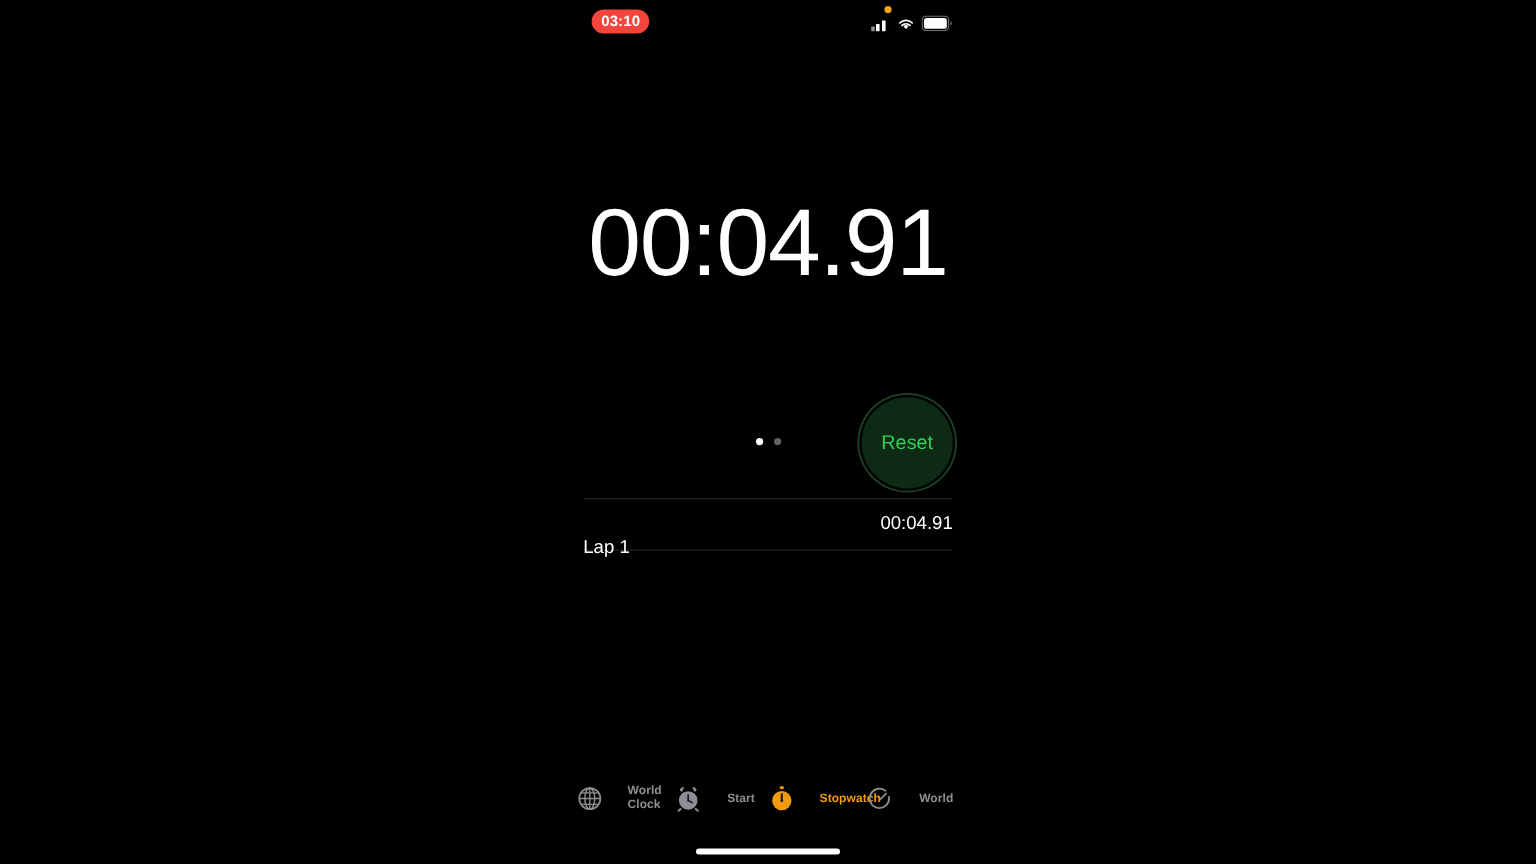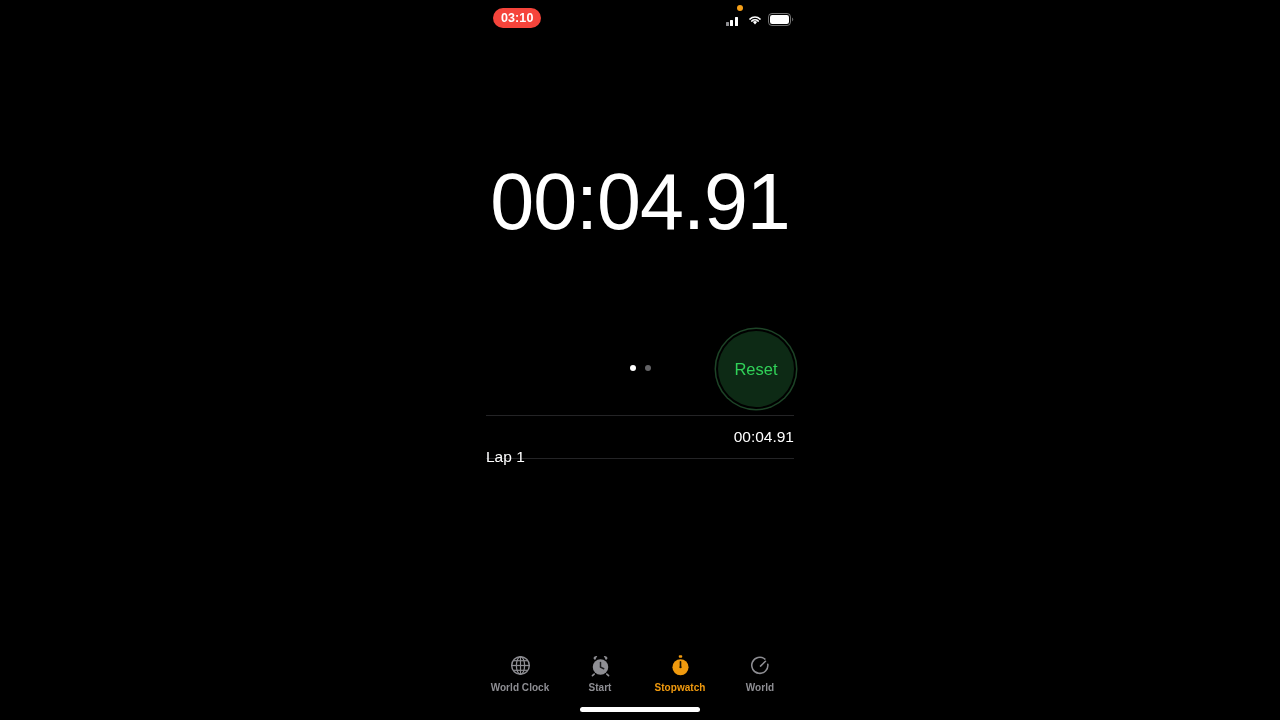--- a/index.html
+++ b/index.html
@@ -211,23 +211,23 @@
     height: 50px;
     display: flex;
     align-items: flex-start;
     justify-content: space-around;
     padding-top: 3px;
   }
 
   .tab {
     width: 80px;
     display: flex;
-    flex-direction: column;
-    align-items: center;
-    gap: 4px;
+    flex-direction: row;
+    align-items: center;
+    gap: 20px;
     cursor: pointer;
   }
 
   .tab-icon {
     width: 26px;
     height: 26px;
     display: flex;
     align-items: center;
     justify-content: center;
   }

